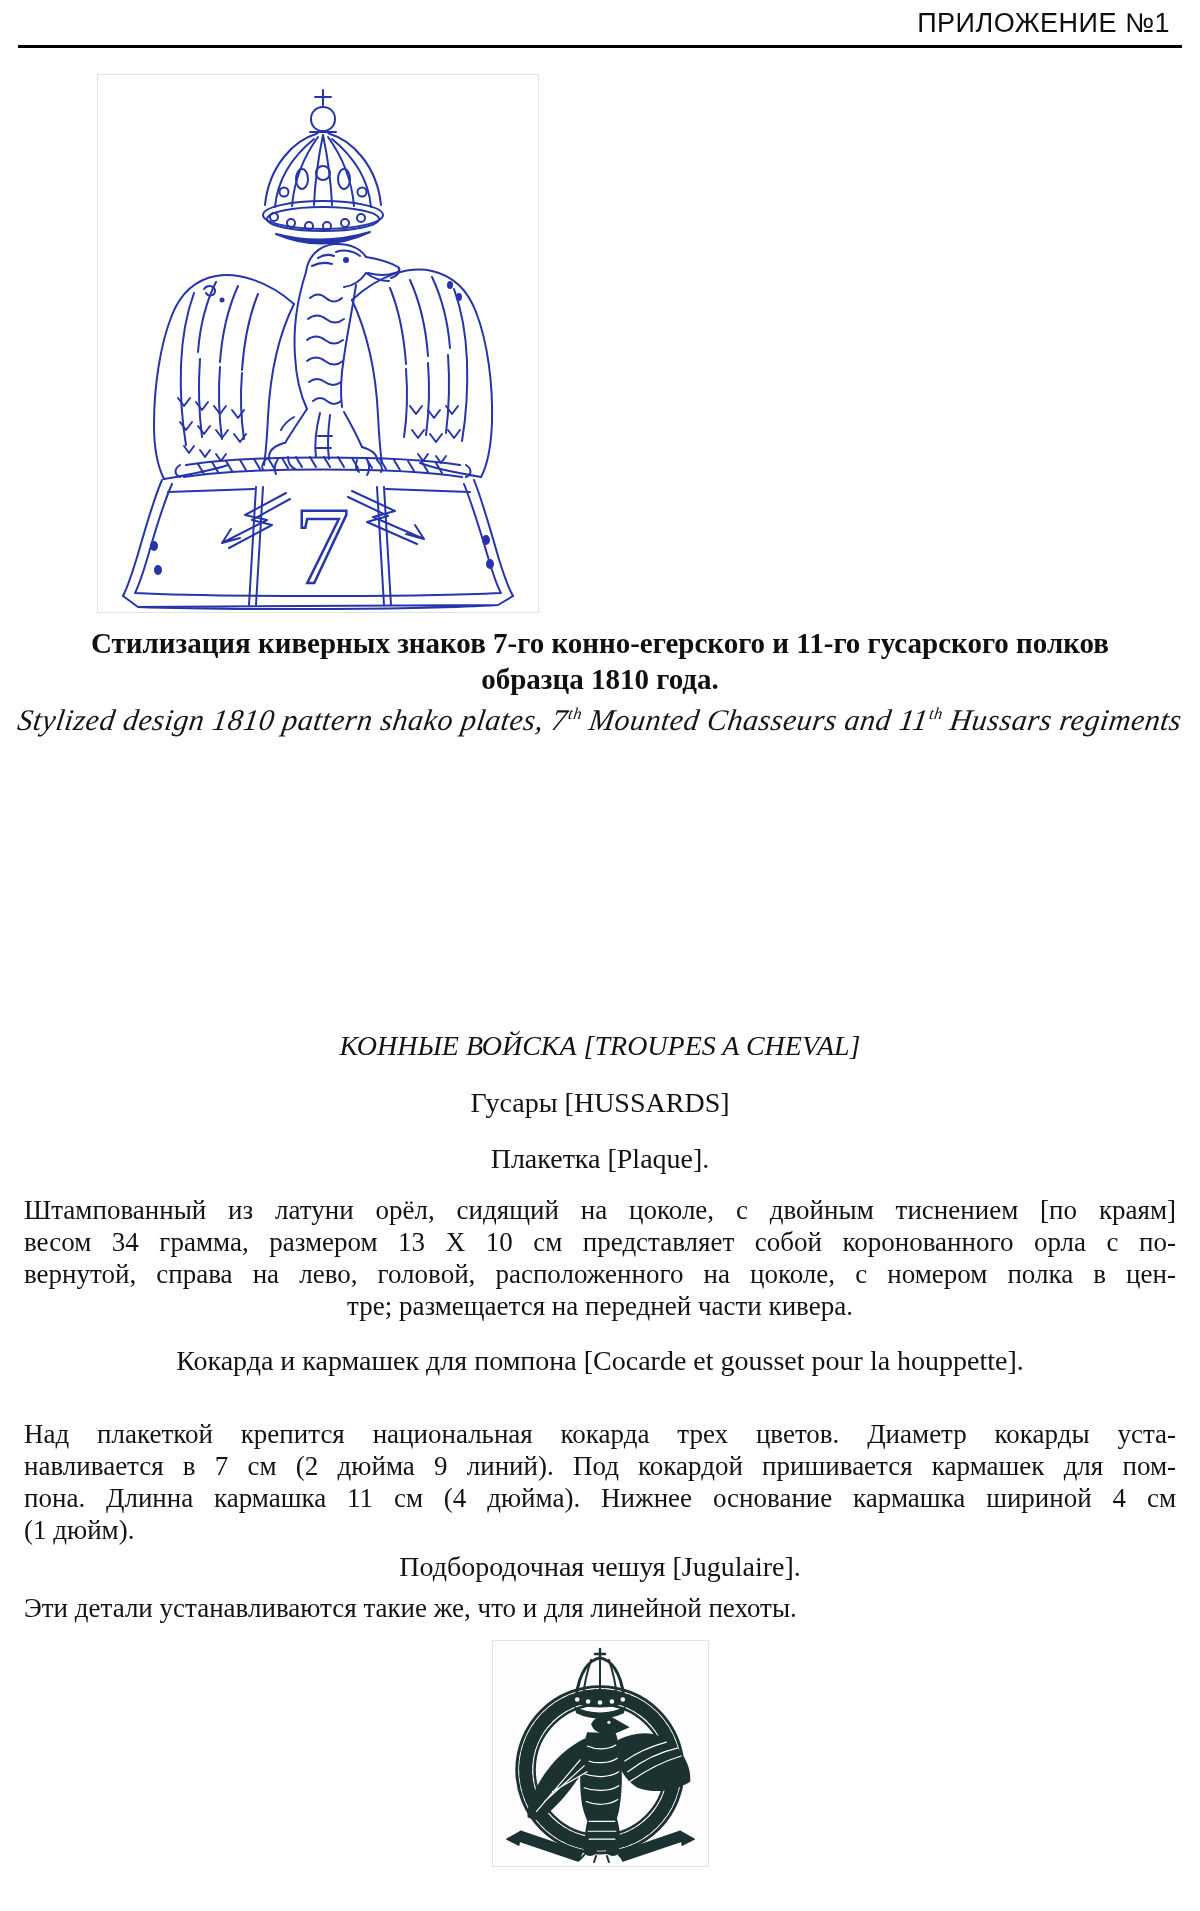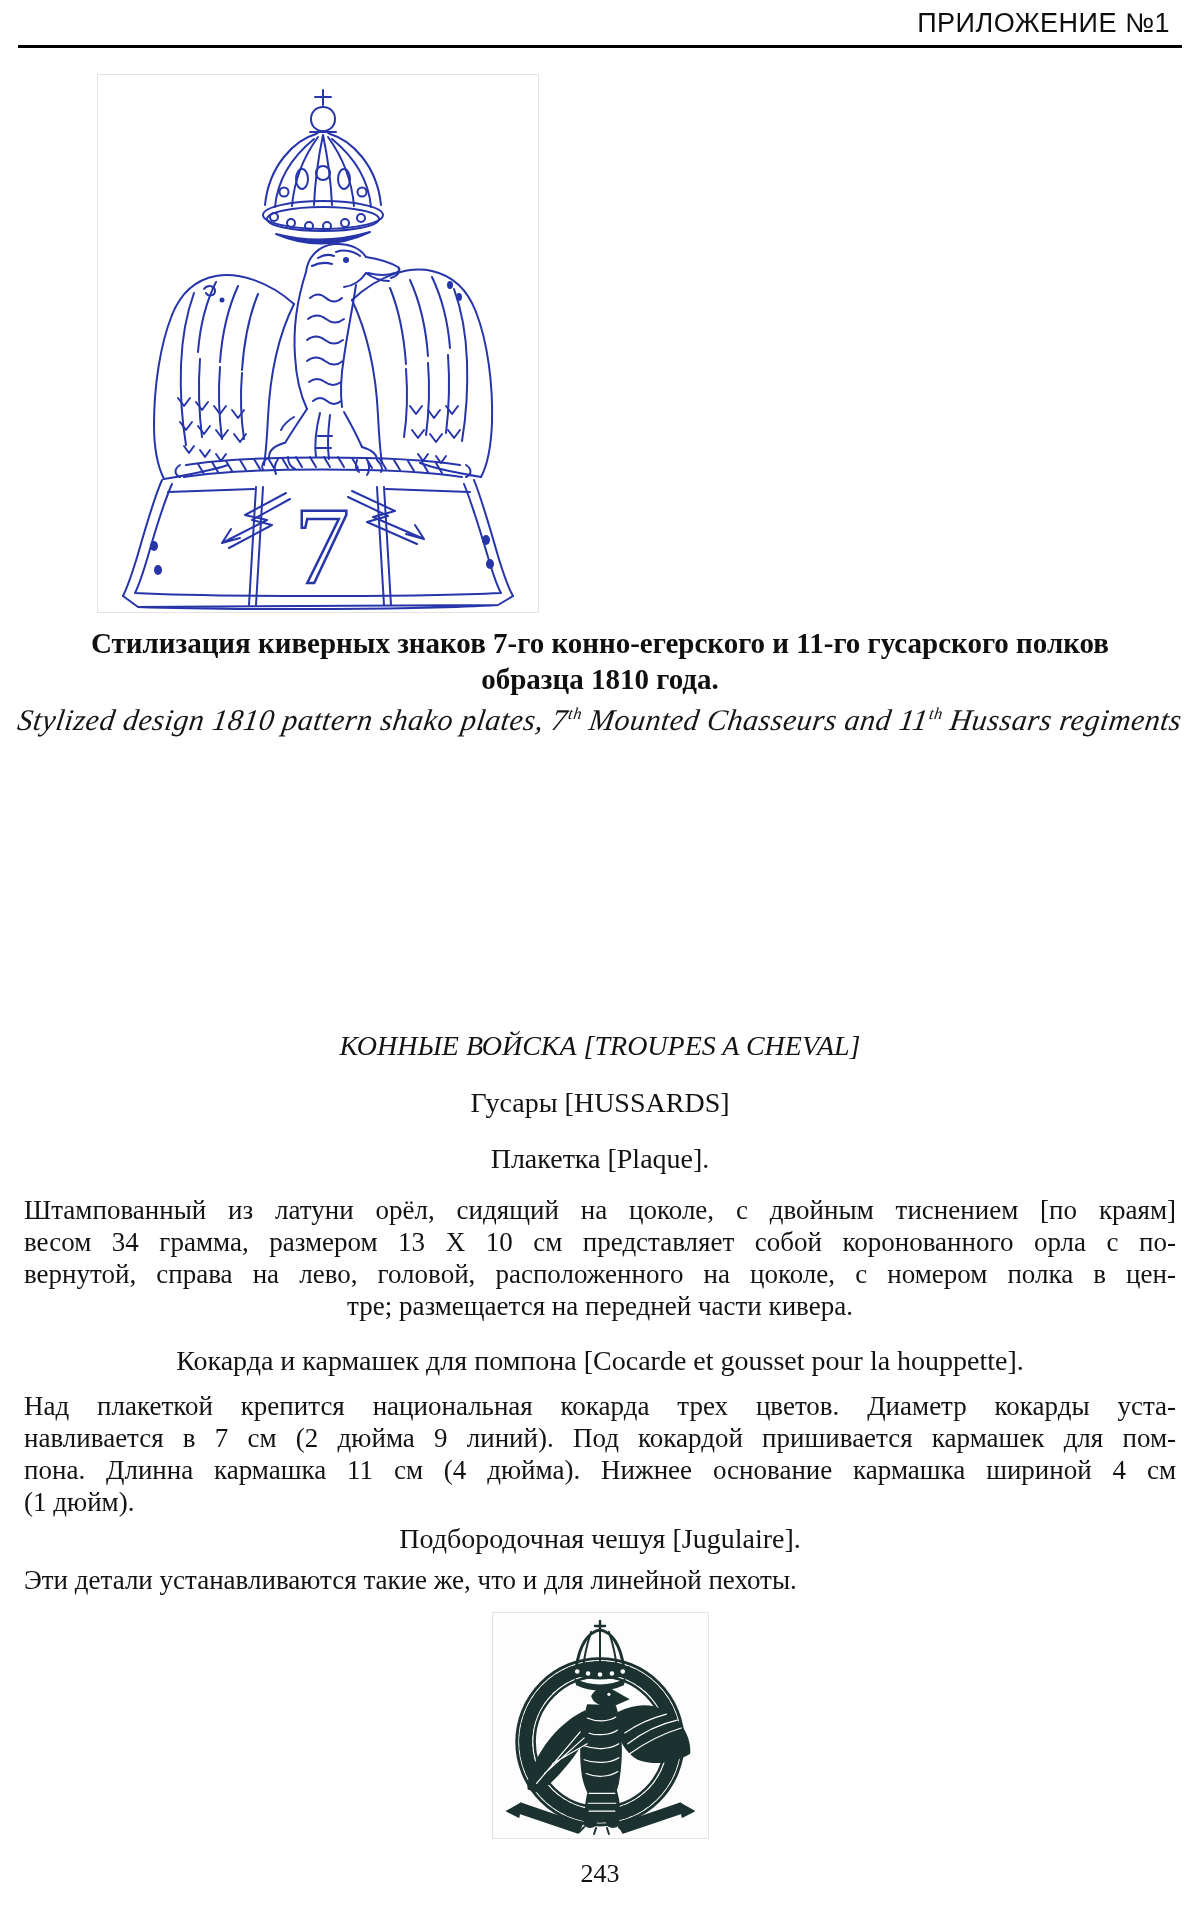--- a/index.html
+++ b/index.html
@@ -20,21 +20,21 @@
   .cap-bold{margin-top:12px;text-align:center;font-weight:bold;font-size:29px;line-height:36px;color:#101010;}
   .cap-script{margin-top:6px;text-align:center;font-size:30px;font-style:italic;white-space:nowrap;color:#151515;}
   .cap-script .in{display:inline-block;transform:skewX(-8deg);letter-spacing:.5px;}
   .cap-script sup{font-size:.55em;vertical-align:super;}
   .h-c{text-align:center;font-size:28px;line-height:34px;}
   .h1{margin-top:292px;font-style:italic;}
   .h2{margin-top:23px;}
   .h3{margin-top:22px;}
   .para{margin:0 24px;font-size:27px;line-height:32px;}
   .p1{margin-top:18px;}
-  .p2{margin-top:12px;}
+  .p2{margin-top:40px;}
   .p3{margin-top:8px;}
   .jline{text-align:justify;text-align-last:justify;}
   .cline{text-align:center;}
   .lline{text-align:left;}
   .h4{margin-top:22px;}
   .h5{margin-top:4px;}
   .emblembox{width:217px;height:227px;margin:16px auto 0;border:1px solid #e4e4e4;background:#fdfdfd;box-sizing:border-box;}
   .emblembox svg{width:100%;height:100%;display:block;}
   .pagenum{text-align:center;font-size:26px;margin-top:20px;color:#111;}
   .defs-holder{position:absolute;width:0;height:0;overflow:hidden;}

